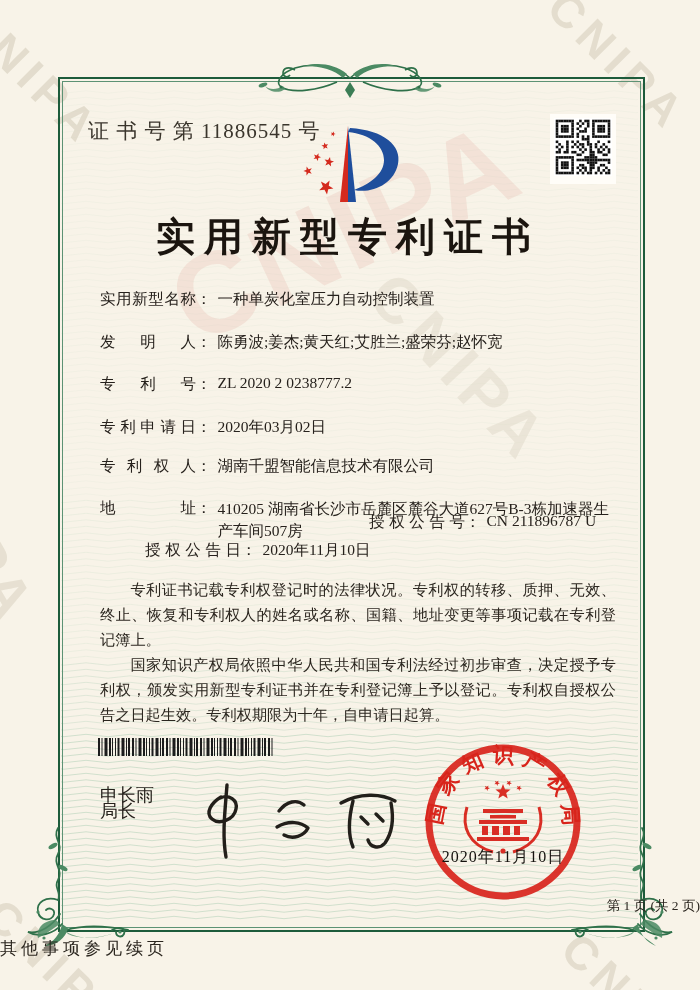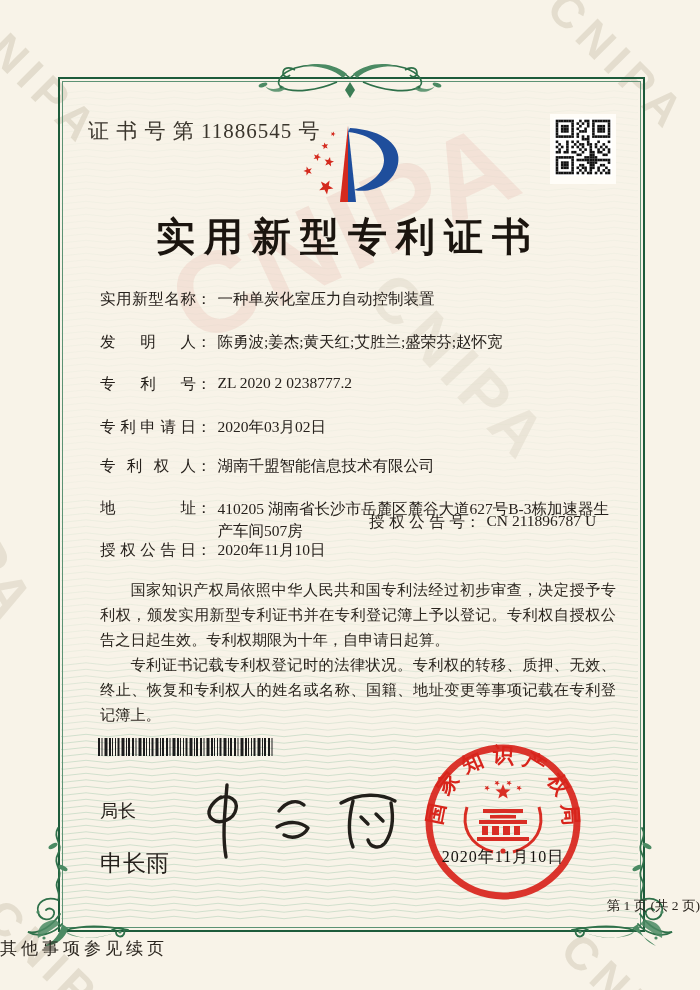--- a/index.html
+++ b/index.html
@@ -26,21 +26,21 @@
   .flabel{display:inline-block;width:96px;text-align:justify;text-align-last:justify;
           vertical-align:top;}
   .fcolon{display:inline-block;vertical-align:top;}
   .fvalue{display:inline-block;margin-left:6px;vertical-align:top;}
   .fvalue.wrap{white-space:normal;width:402px;line-height:22px;}
   .legal{position:absolute;left:100px;top:577px;width:516px;font-size:15.2px;
          line-height:25px;text-align:justify;color:#2b261f;}
   .legal p{margin:0;text-indent:2em;}
   .barcode{position:absolute;left:98px;top:738px;}
   .signer-title{position:absolute;left:100px;top:799px;font-size:18px;}
-  .signer-name{position:absolute;left:100px;top:848px;font-size:23px;}
+  .signer-name{position:absolute;left:100px;top:783px;font-size:18px;}
   .signature{position:absolute;left:193px;top:781px;}
   
   .seal{position:absolute;left:424px;top:743px;width:158px;height:158px;}
   .seal-date{position:absolute;left:0;top:104px;width:158px;text-align:center;
              font-size:16px;letter-spacing:1px;color:#15120e;}
   .page-info{position:absolute;left:0;right:0;top:897px;text-align:right;font-size:13.5px;color:#2b261f;}
   .continuation{position:absolute;left:0;right:0;top:937px;text-align:left;font-size:17px;
                 letter-spacing:4px;color:#2b261f;}
   .orn-top{position:absolute;left:249px;top:56px;}
   .flourish{position:absolute;top:826px;}
@@ -503,30 +503,30 @@
   </div>
   <div class="field" style="top:417px;">
     <span class="flabel">专利申请日</span><span class="fcolon">：</span><span class="fvalue">2020年03月02日</span>
   </div>
   <div class="field" style="top:456px;">
     <span class="flabel">专利权人</span><span class="fcolon">：</span><span class="fvalue">湖南千盟智能信息技术有限公司</span>
   </div>
   <div class="field" style="top:498px;">
     <span class="flabel">地址</span><span class="fcolon">：</span><span class="fvalue wrap">410205 湖南省长沙市岳麓区麓谷大道627号B-3栋加速器生产车间507房</span>
   </div>
-  <div class="field" style="top:540px;">
+  <div class="field" style="top:540px;margin-left:45px;">
     <span class="flabel">授权公告日</span><span class="fcolon">：</span><span class="fvalue">2020年11月10日</span>
   </div>
   <div class="field" style="top:512px;left:350px;margin-left:19px;">
     <span class="flabel">授权公告号</span><span class="fcolon">：</span><span class="fvalue">CN 211896787 U</span>
   </div>
 
   <div class="legal">
+    <p>专利证书记载专利权登记时的法律状况。专利权的转移、质押、无效、终止、恢复和专利权人的姓名或名称、国籍、地址变更等事项记载在专利登记簿上。</p>
     <p>国家知识产权局依照中华人民共和国专利法经过初步审查，决定授予专利权，颁发实用新型专利证书并在专利登记簿上予以登记。专利权自授权公告之日起生效。专利权期限为十年，自申请日起算。</p>
-    <p>专利证书记载专利权登记时的法律状况。专利权的转移、质押、无效、终止、恢复和专利权人的姓名或名称、国籍、地址变更等事项记载在专利登记簿上。</p>
   </div>
 
   <svg class="barcode" id="barcode-svg" width="178" height="18" viewBox="0 0 178 18">
       <rect x="0" y="0" width="2" height="18" fill="#1c1c1c"></rect>
       <rect x="3.5" y="0" width="1" height="18" fill="#1c1c1c"></rect>
       <rect x="6.5" y="0" width="3" height="18" fill="#1c1c1c"></rect>
       <rect x="11" y="0" width="2" height="18" fill="#1c1c1c"></rect>
       <rect x="14" y="0" width="1" height="18" fill="#1c1c1c"></rect>
       <rect x="17" y="0" width="1" height="18" fill="#1c1c1c"></rect>
       <rect x="19.5" y="0" width="2" height="18" fill="#1c1c1c"></rect>

